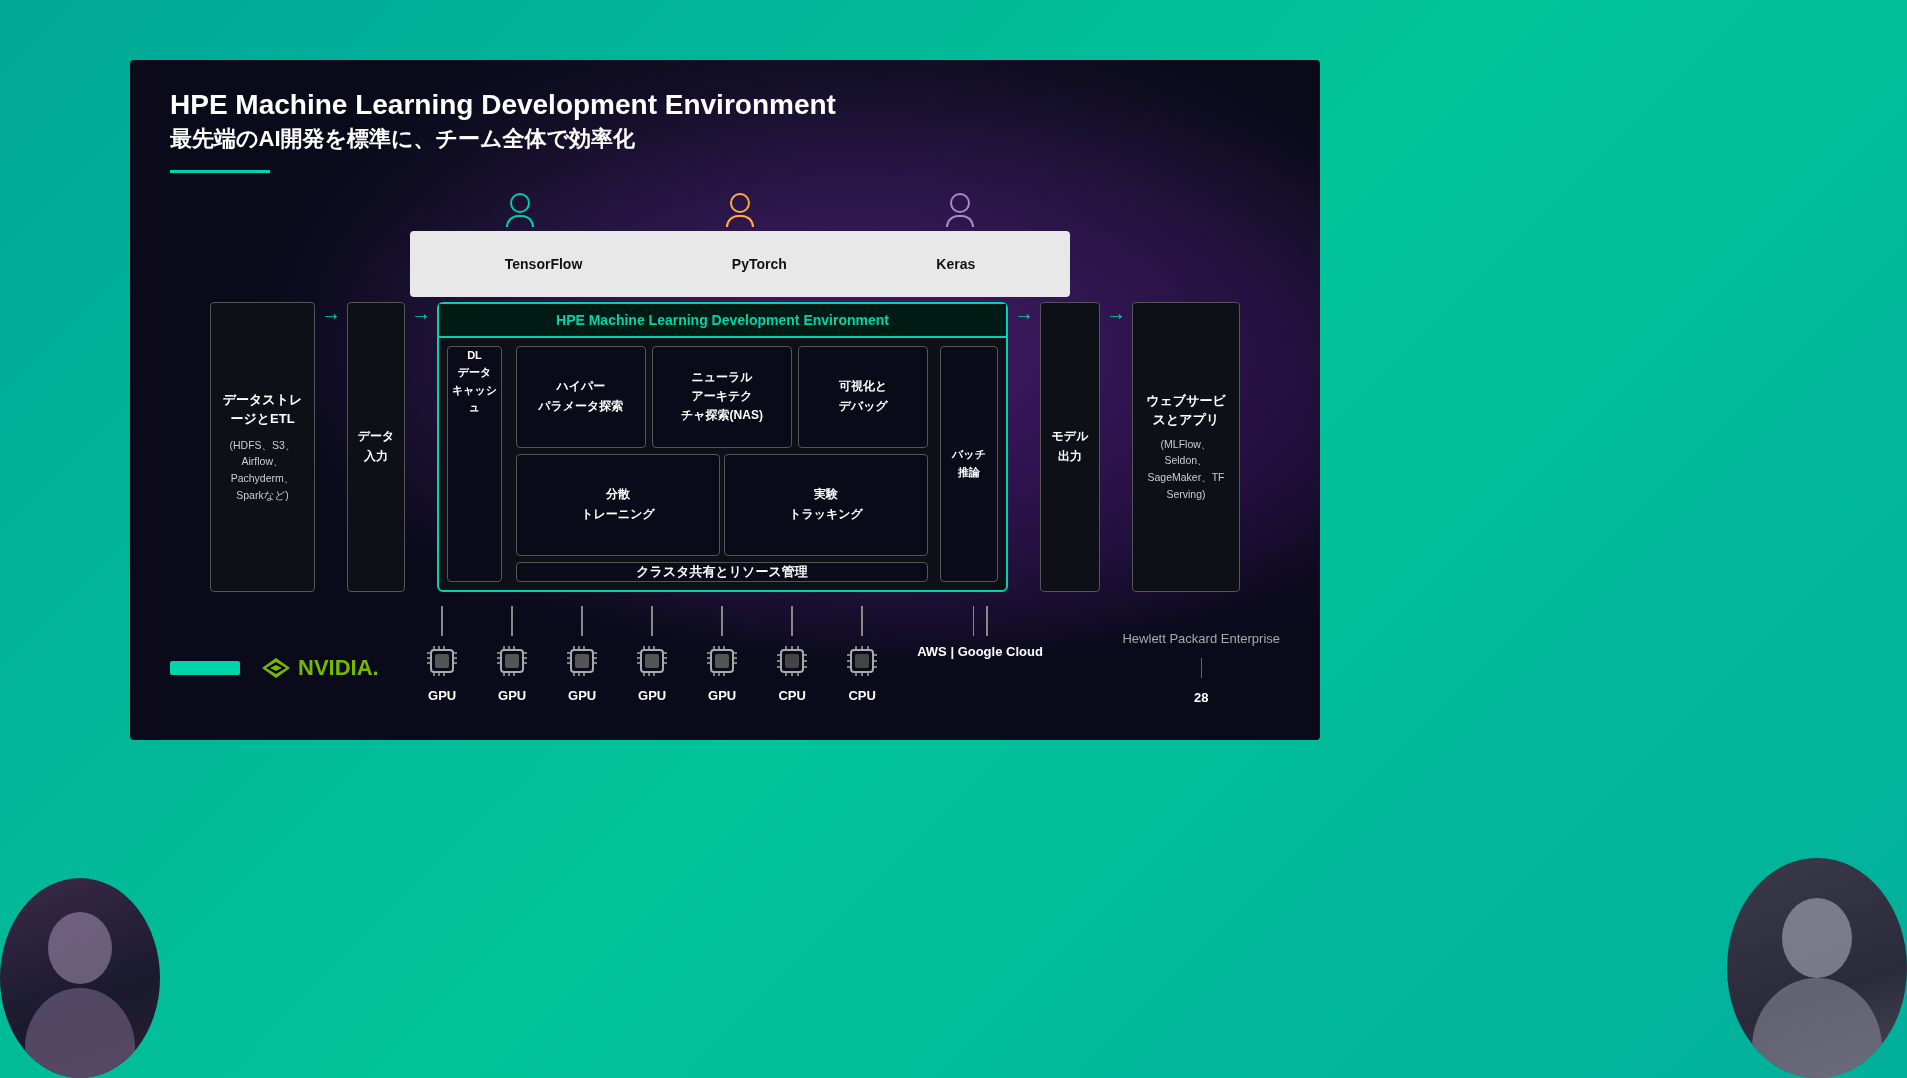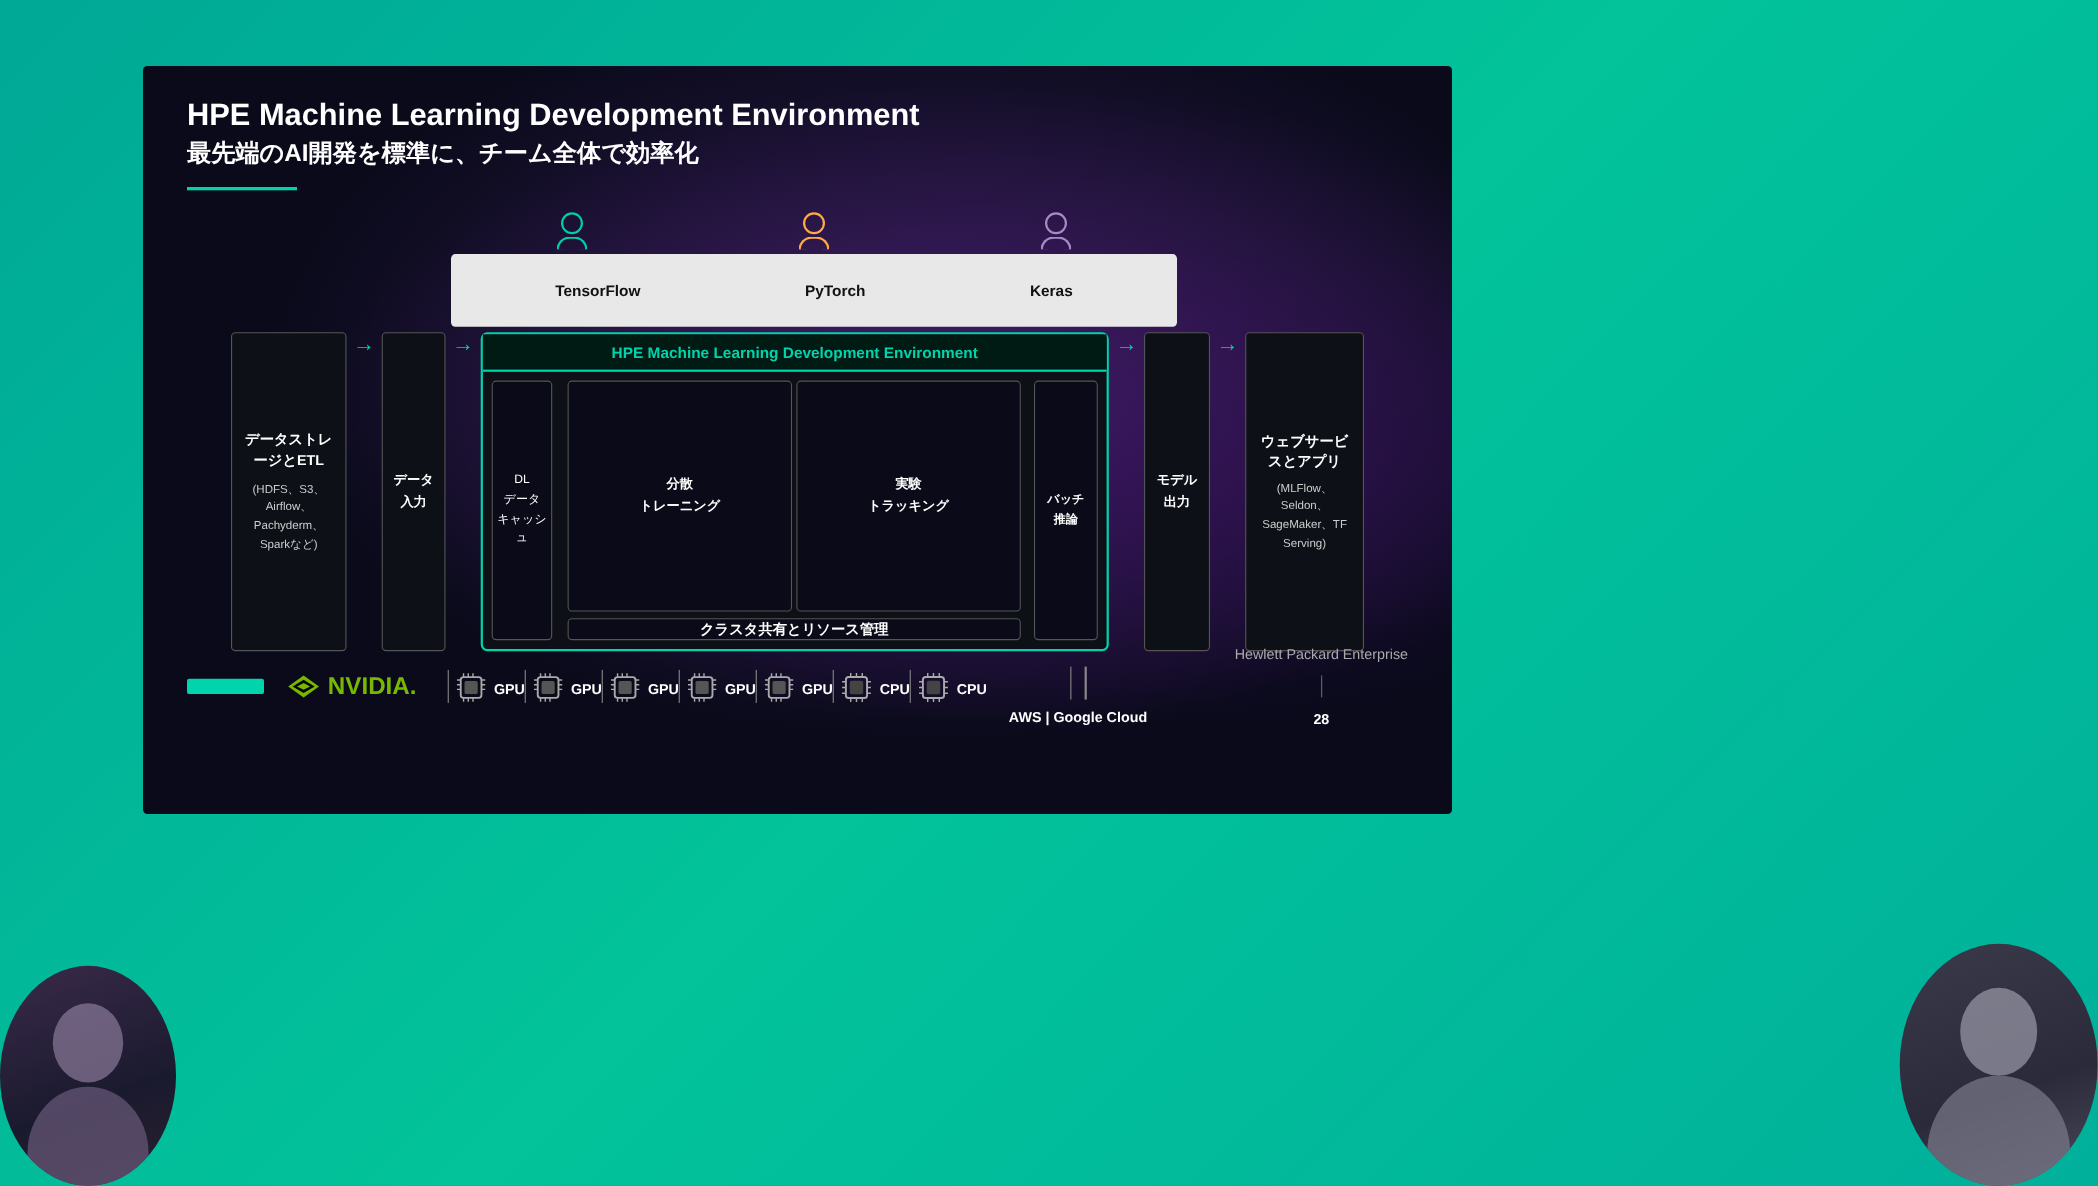--- a/index.html
+++ b/index.html
@@ -144,27 +144,26 @@
       font-size: 14px;
     }
 
     
     .dl-cache-col {
       background: #0a0a18;
       border: 1.5px solid #555;
       border-radius: 4px;
       width: 55px;
       display: flex;
-      align-items: center;
       justify-content: center;
       text-align: center;
       color: white;
       font-size: 11px;
       line-height: 1.6;
-      font-weight: normal;
+      font-weight: bold;
       margin-right: 8px;
     }
 
     .func-box {
       background: #0a0a18;
       border: 1.5px solid #555;
       border-radius: 4px;
       display: flex;
       align-items: center;
       justify-content: center;
@@ -246,21 +245,21 @@
       align-items: flex-start;
       justify-content: center;
       gap: 0px;
       margin-top: 14px;
       padding: 0 40px;
       position: relative;
     }
 
     .hw-item {
       display: flex;
-      flex-direction: row;
+      flex-direction: column;
       align-items: center;
       gap: 4px;
       width: 70px;
     }
 
     .hw-item .connector-line {
       width: 1.5px;
       height: 30px;
       background: #888;
       margin-bottom: 2px;
@@ -532,20 +531,31 @@
         <div class="mlde-outer">
           <div class="mlde-header">HPE Machine Learning Development Environment</div>
           <div class="inner-content">
 
             <div class="dl-cache-col">
               <span>DL<br>データ<br>キャッシュ</span>
             </div>
 
             <div style="flex:1; display:flex; flex-direction:column; gap:6px;">
 
+              <div style="display:flex; gap:6px; flex:1;">
+                <div class="func-box" style="flex:1;">
+                  <span>ハイパー<br>パラメータ探索</span>
+                </div>
+                <div class="func-box" style="flex:1.1;">
+                  <span>ニューラル<br>アーキテク<br>チャ探索(NAS)</span>
+                </div>
+                <div class="func-box" style="flex:1;">
+                  <span>可視化と<br>デバッグ</span>
+                </div>
+              </div>
 
               <div style="display:flex; gap:4px; flex:1;">
                 <div class="func-box" style="flex:1.2;">
                   <span>分散<br>トレーニング</span>
                 </div>
                 <div class="func-box" style="flex:1.2;">
                   <span>実験<br>トラッキング</span>
                 </div>
               </div>
 

